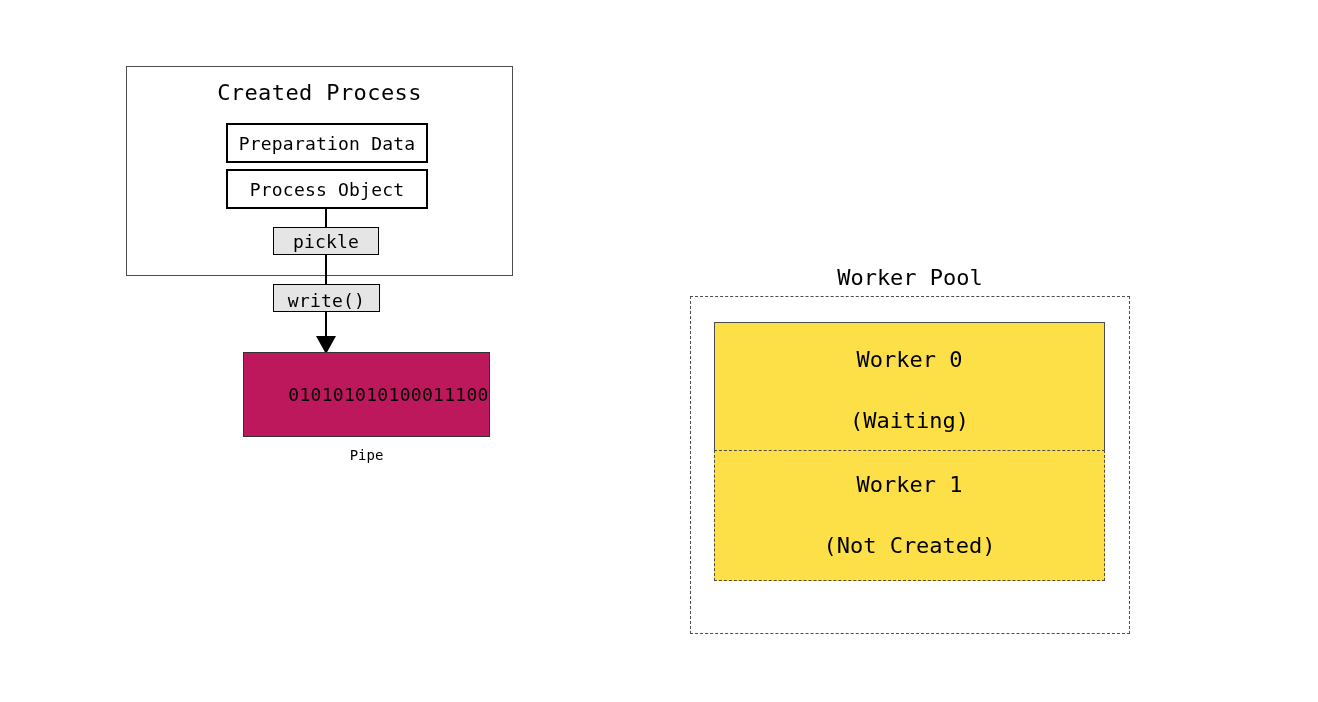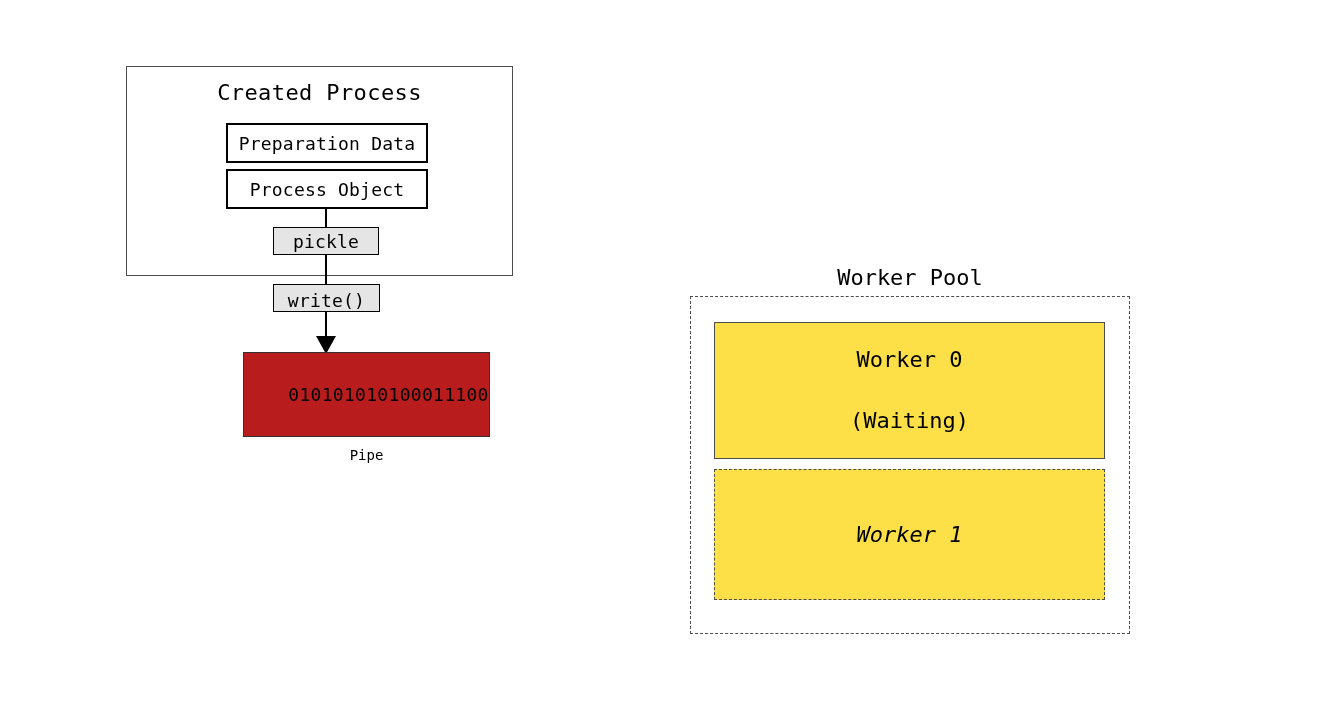--- a/index.html
+++ b/index.html
@@ -97,21 +97,21 @@
     z-index: 4;
   }
 
   
   .pipe-box {
     left: 243px;
     top: 352px;
     width: 247px;
     height: 85px;
     border: 1.6px solid #333333;
-    background: #b91c1c;
+    background: #be185d;
     display: flex;
     align-items: center;
     justify-content: center;
     z-index: 5;
     padding-left: 44px;
   }
   .pipe-bits {
     font-size: 18px;
     letter-spacing: 0.3px;
     white-space: nowrap;
@@ -156,25 +156,24 @@
   }
   .worker-0 {
     left: 714px;
     top: 322px;
     width: 391px;
     height: 137px;
     border: 1.6px solid #4d4d4d;
   }
   .worker-1 {
     left: 714px;
-    top: 469px;
+    top: 450px;
     width: 391px;
     height: 131px;
     border: 1.6px dashed #4d4d4d;
-    font-style: italic;
   }
   .worker-name {
     font-size: 22px;
     line-height: 26px;
     white-space: nowrap;
   }
   .worker-state {
     font-size: 22px;
     line-height: 26px;
     white-space: nowrap;
@@ -220,15 +219,16 @@
 
   <div class="abs pool-box"></div>
 
   <div class="abs worker-box worker-0">
     <span class="worker-name">Worker 0</span>
     <span class="worker-state">(Waiting)</span>
   </div>
 
   <div class="abs worker-box worker-1">
     <span class="worker-name">Worker 1</span>
+    <span class="worker-state">(Not Created)</span>
   </div>
 
 </div>
 
 </body></html>

